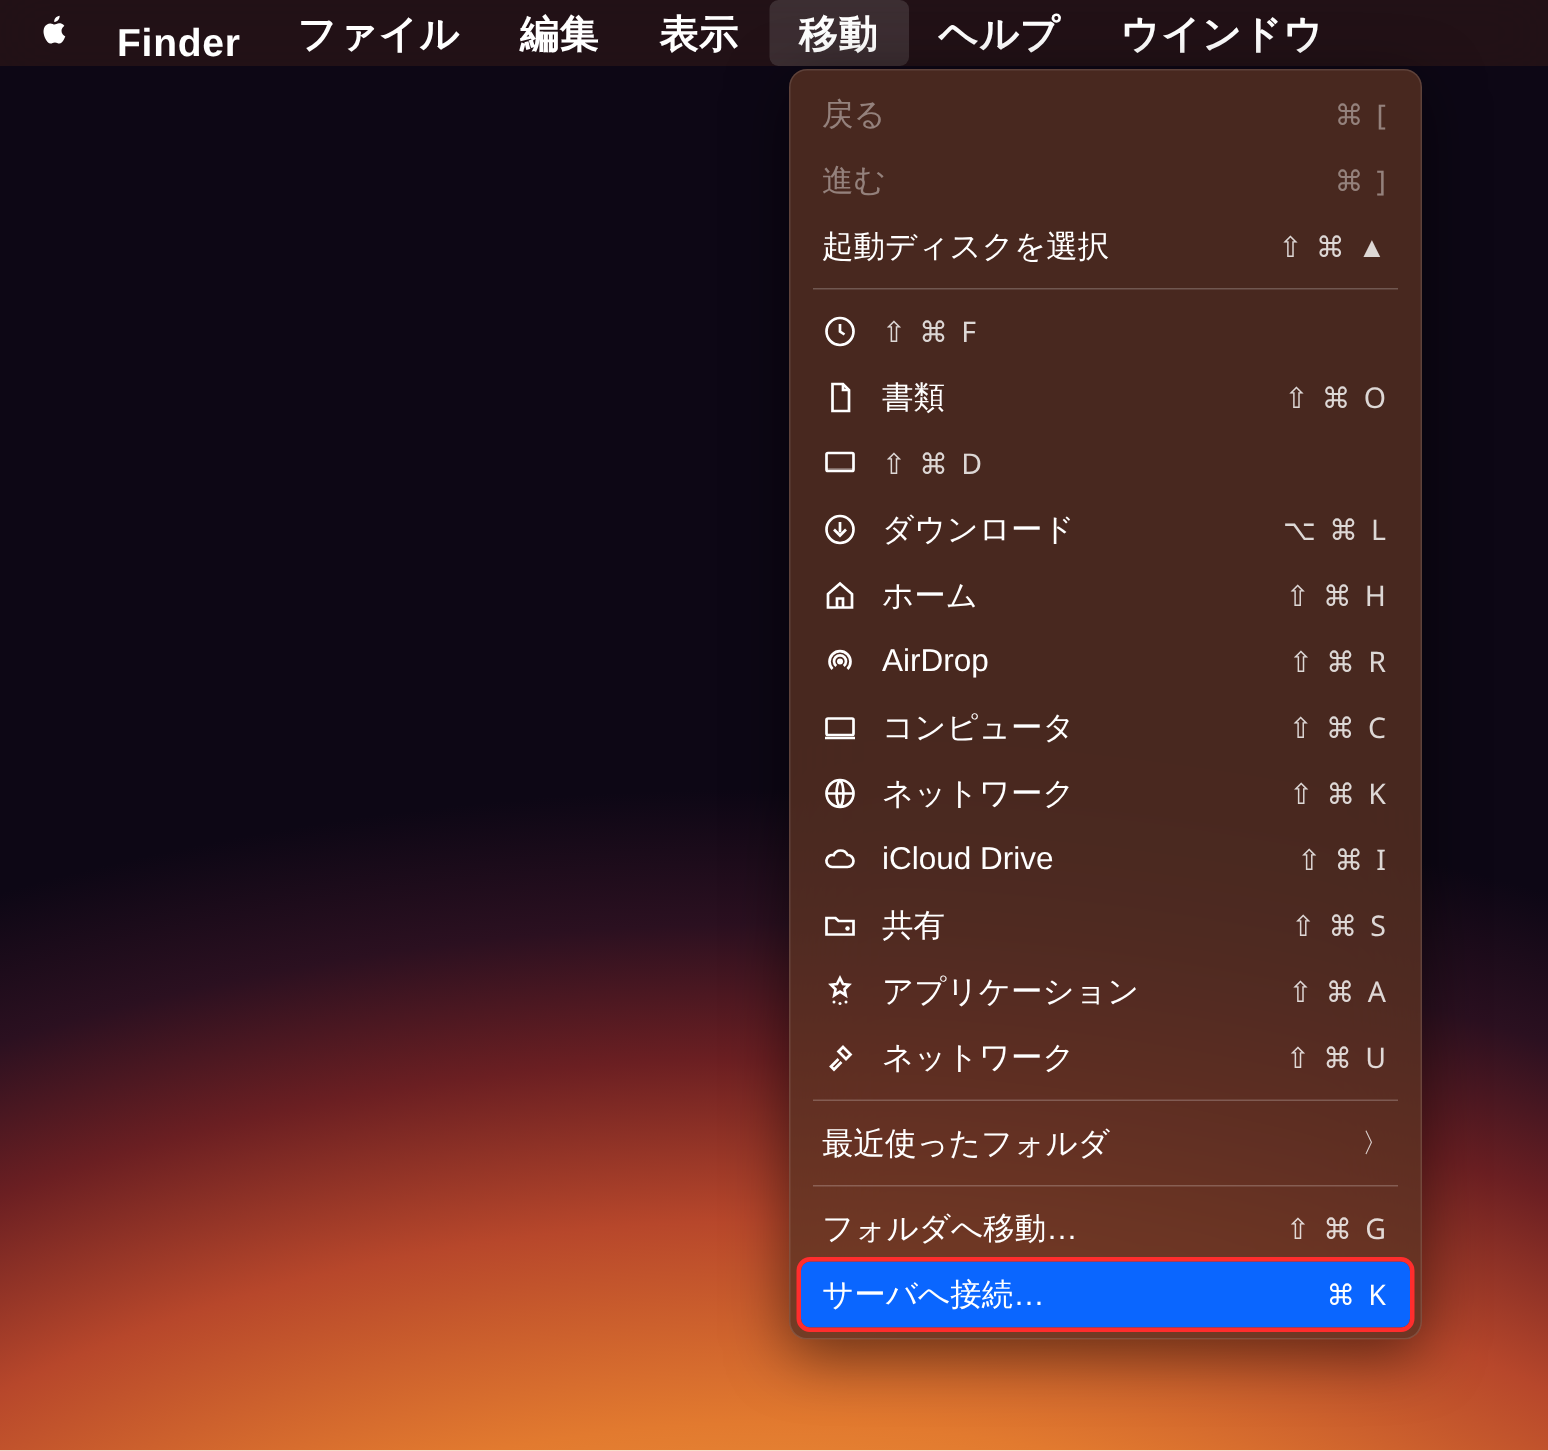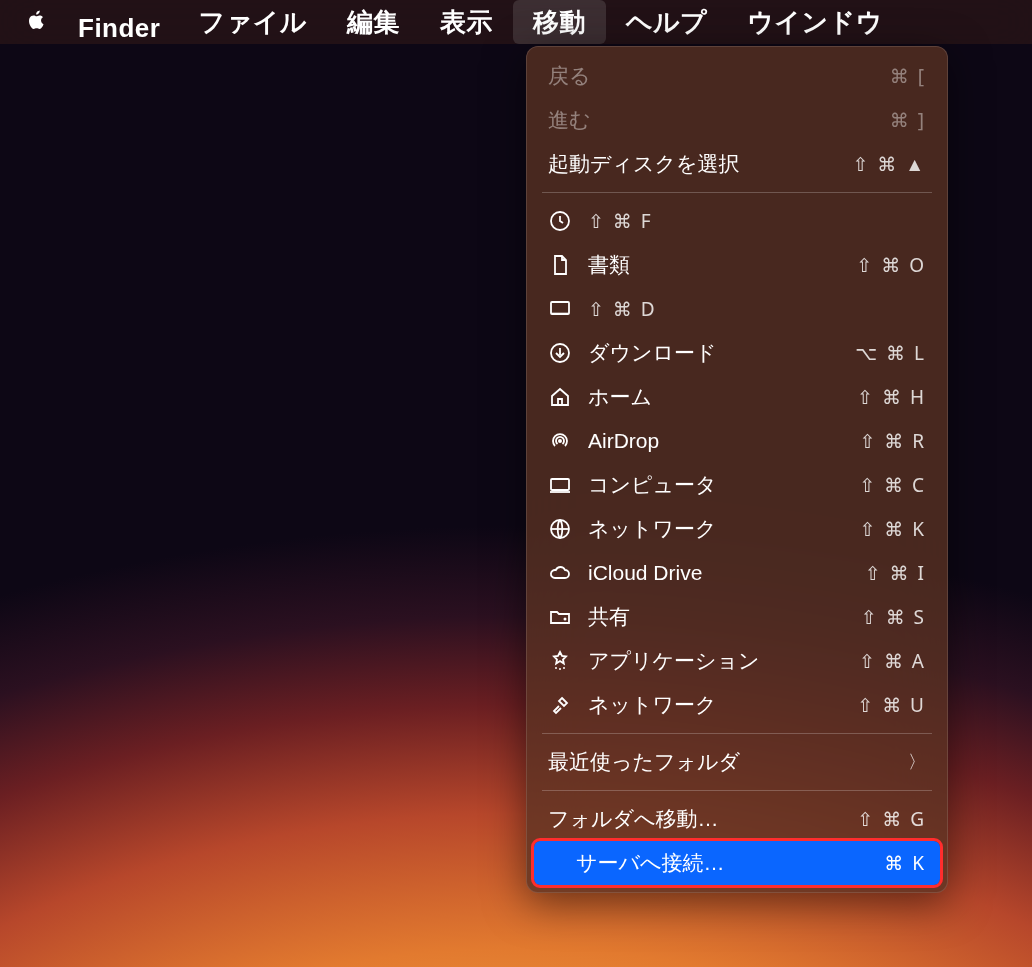--- a/index.html
+++ b/index.html
@@ -40,21 +40,20 @@
   .row .icon-slot svg{width:24px;height:24px;stroke:#fff;fill:none;stroke-width:1.8;}
   .row .label{flex:1;white-space:nowrap;}
   .row .shortcut{font-size:19px;letter-spacing:2px;color:rgba(255,255,255,0.82);white-space:nowrap;font-family:-apple-system,system-ui;}
   .row.disabled .shortcut{color:rgba(255,255,255,0.42);}
   .row .chev{color:rgba(255,255,255,0.8);font-size:18px;}
   .sep{height:1px;margin:6px 8px;background:rgba(255,255,255,0.22);}
   .row.highlight{
     background:#0a66ff;
     outline:3px solid #ff2d2d;
     outline-offset:0;
-    gap:28px;
   }
   .row.highlight .shortcut{color:#fff;}
   .noicon .icon-slot{width:0;}
 </style>
 </head>
 <body>
 
 <div class="desktop">
 
   <div class="menubar">

